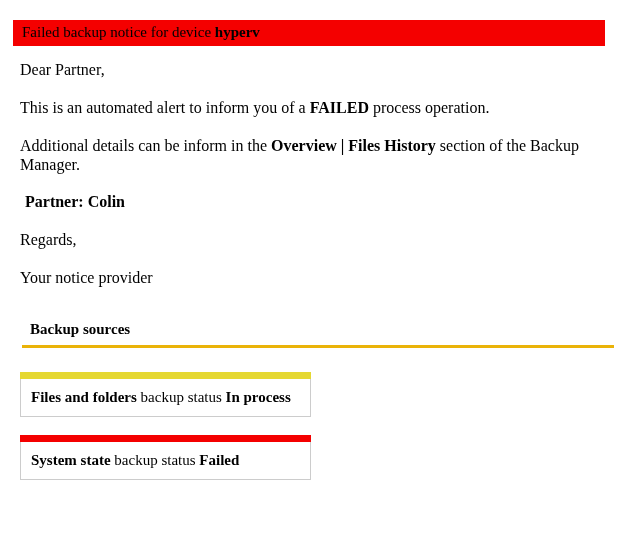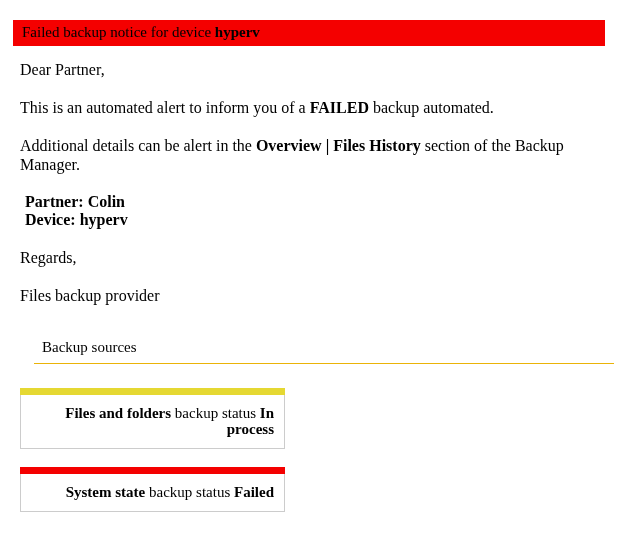--- a/index.html
+++ b/index.html
@@ -35,29 +35,29 @@
   }
   p.greeting { margin-top: 14px; }
   .id-block {
     margin: 3px 0;
     padding-left: 5px;
     font-weight: bold;
     line-height: 18px;
   }
   .id-block div { margin: 0; }
   .sources-heading-row {
-    margin: 34px 20px 0 34px;
+    margin: 34px 20px 0 22px;
     padding: 0 0 7px 8px;
-    border-bottom: 1px solid #eab308;
+    border-bottom: 3px solid #eab308;
     font-size: 15px;
+    font-weight: bold;
   }
   .card {
-    width: 265px;
+    width: 291px;
     margin: 0 0 0 20px;
-    text-align: right;
   }
   .card.first { margin-top: 24px; }
   .card.second { margin-top: 18px; }
   .card-bar {
     height: 7px;
     width: 100%;
   }
   .card-body {
     border: 1px solid #cccccc;
     border-top: none;
@@ -71,33 +71,32 @@
 <body>
 
 <div class="page">
 
   <div class="banner" style="background-color: rgb(244, 0, 0);"><span>Failed backup notice for device </span><strong>hyperv</strong></div>
 
   <div class="content">
 
     <p class="greeting">Dear Partner,</p>
 
-    <p><span>This is an automated alert to inform you of a </span><strong>FAILED</strong><span> backup automated.</span></p>
+    <p><span>This is an automated alert to inform you of a </span><strong>FAILED</strong><span> process operation.</span></p>
 
-    <p><span>Additional details can be alert in the </span><strong>Overview | Files History</strong><span> section of the Backup Manager.</span></p>
+    <p><span>Additional details can be inform in the </span><strong>Overview | Files History</strong><span> section of the Backup Manager.</span></p>
 
     <div class="id-block">
       <div>Partner: Colin</div>
-      <div>Device: hyperv</div>
     </div>
 
 
     <p>Regards,</p>
 
-    <p>Files backup provider</p>
+    <p>Your notice provider</p>
 
   </div>
 
   <div class="sources-heading-row">
     <span>Backup sources</span>
   </div>
 
   <div class="card first">
     <div class="card-bar" style="background-color: rgb(229, 216, 50);"></div>
     <div class="card-body"><strong>Files and folders</strong><span> backup status </span><strong>In process</strong></div>

